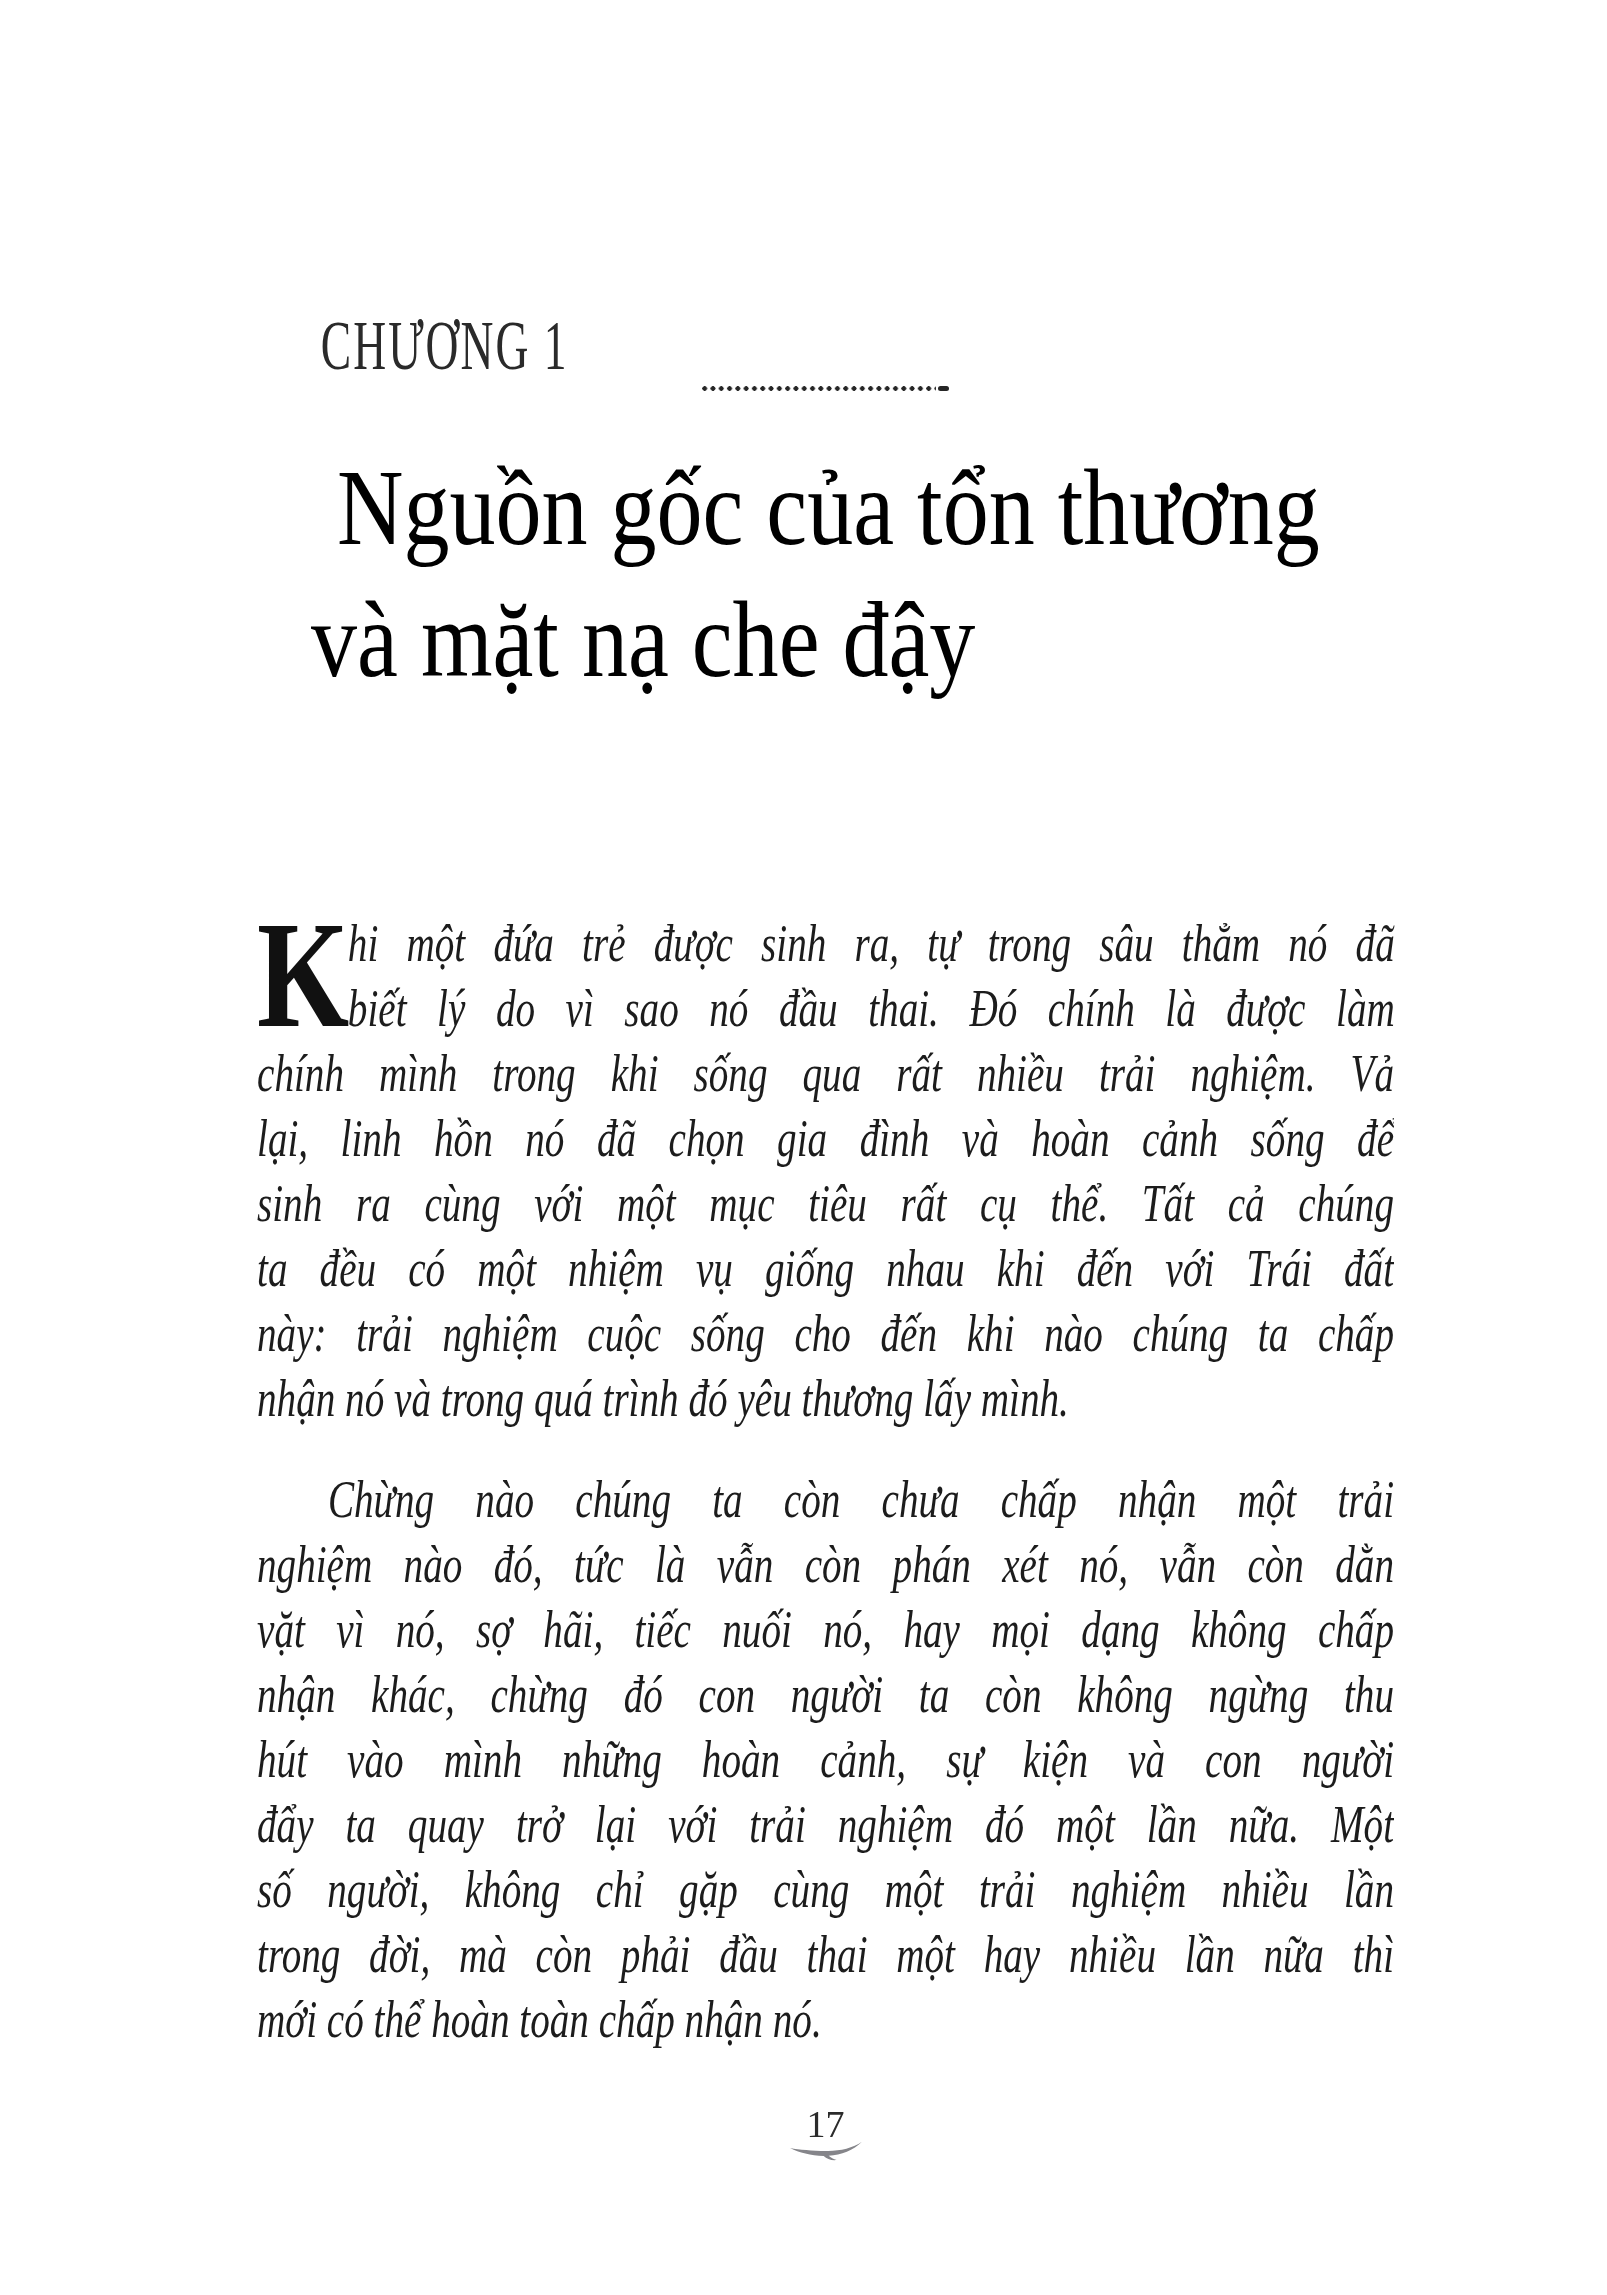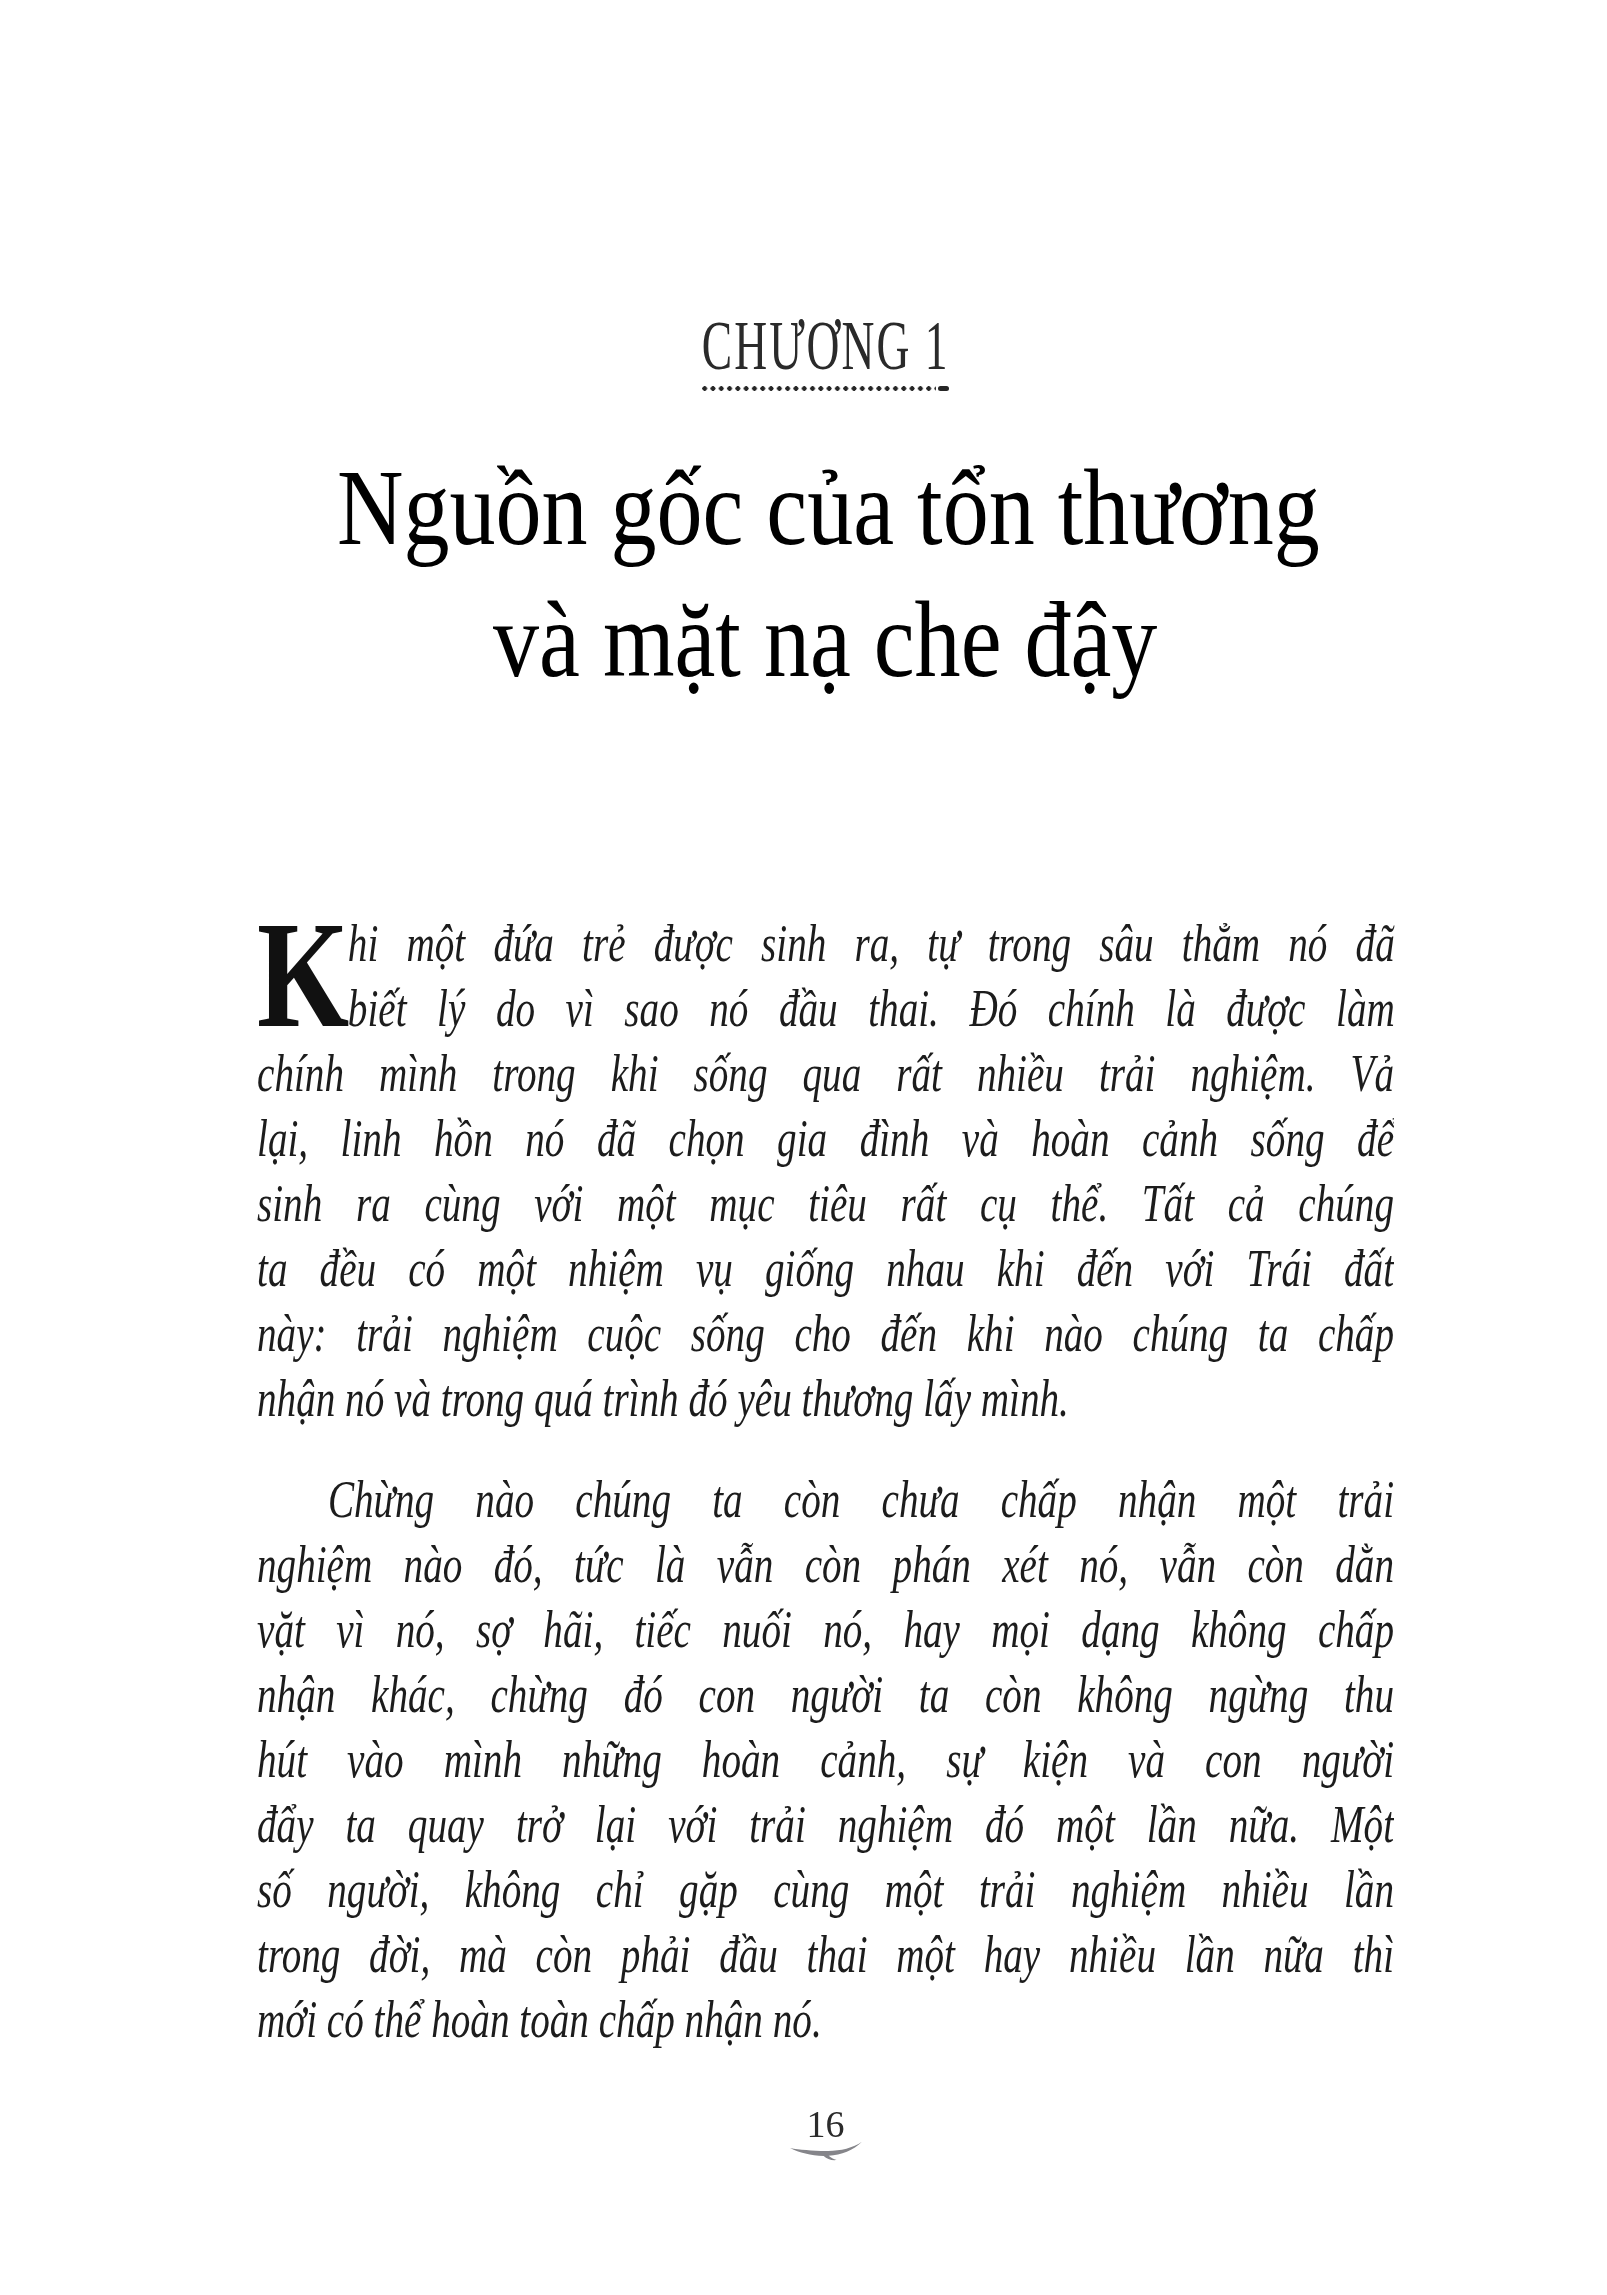--- a/index.html
+++ b/index.html
@@ -15,21 +15,20 @@
     font-family: "Liberation Serif", serif;
     overflow: hidden;
   }
 
   
   .chapter-head {
     position: absolute;
     left: 257px;
     top: 312px;
     width: 1137px;
-    text-align: center;
   }
   .chapter-label {
     display: inline-block;
     font-size: 69px;
     line-height: 69px;
     font-weight: 400;
     color: #2a2a2a;
     letter-spacing: 3.1px;
     transform: scaleX(0.66);
     transform-origin: 50% 50%;
@@ -166,21 +165,21 @@
       <div class="line">nhận khác, chừng đó con người ta còn không ngừng thu</div>
       <div class="line">hút vào mình những hoàn cảnh, sự kiện và con người</div>
       <div class="line">đẩy ta quay trở lại với trải nghiệm đó một lần nữa. Một</div>
       <div class="line">số người, không chỉ gặp cùng một trải nghiệm nhiều lần</div>
       <div class="line">trong đời, mà còn phải đầu thai một hay nhiều lần nữa thì</div>
       <div class="line para-end">mới có thể hoàn toàn chấp nhận nó.</div>
     </div>
   </main>
 
   <footer class="page-footer">
-    <div class="page-number">16</div>
+    <div class="page-number">17</div>
     <svg class="footer-swash" width="74" height="21.4" viewBox="0 0 96 28" xmlns="http://www.w3.org/2000/svg">
       <path fill="#85858a" d="M1 9
                C 13 15, 28 19, 45 19.5
                C 49 23, 55 26, 62 25
                C 58 23.5, 54 21.5, 51.5 19.3
                C 68 18.5, 84 12, 95 1
                C 83 9.5, 65 13.5, 48 13
                C 30 12.5, 13 11.5, 1 9 Z"></path>
     </svg>
   </footer>

